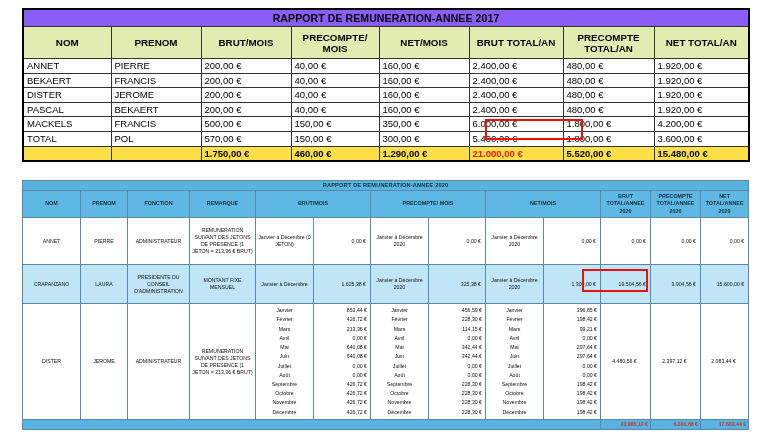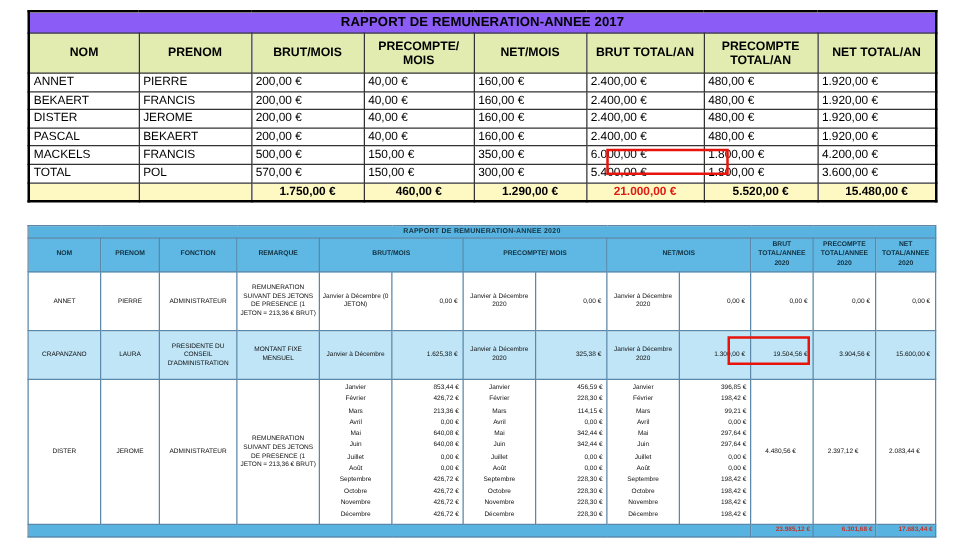--- a/index.html
+++ b/index.html
@@ -44,23 +44,23 @@
     text-align:center;
     font-size:9.8px;
     height:31px;
     line-height:11px;
     white-space:normal;
     vertical-align:middle;
   }
   .t1 .nm{text-align:left;}
   .t1 .num{text-align:left;}
   .t1 .tot td{
-    background:#fef9c3;
-    font-weight:bold;
-    text-align:center;
+    background:#fde047;
+    font-weight:bold;
+    text-align:left;
     margin-top:16px;
   }
   .t1 .red{color:#e01b10;}
   .redbox{
     position:absolute;
     border:2px solid #e8140c;
     pointer-events:none;
   }
   .rb1{left:463px;top:111px;width:94px;height:17px;}
 

